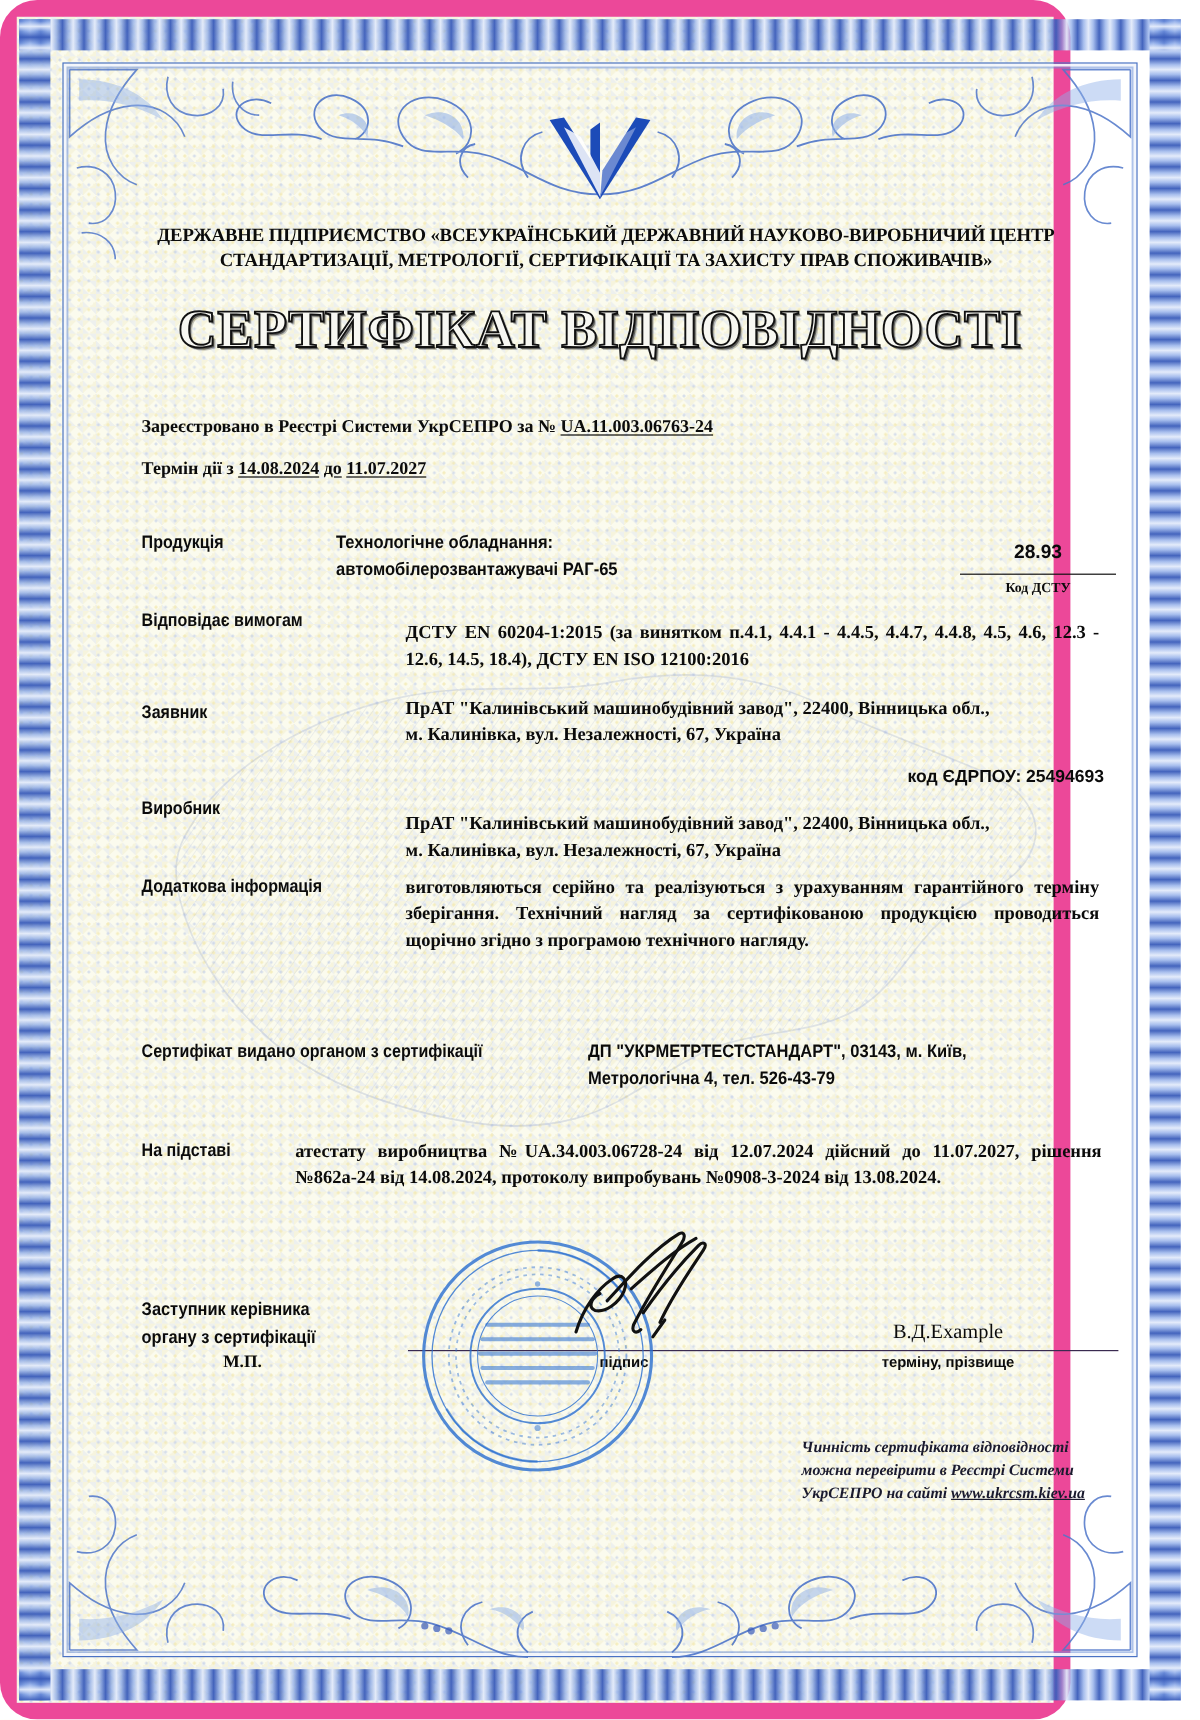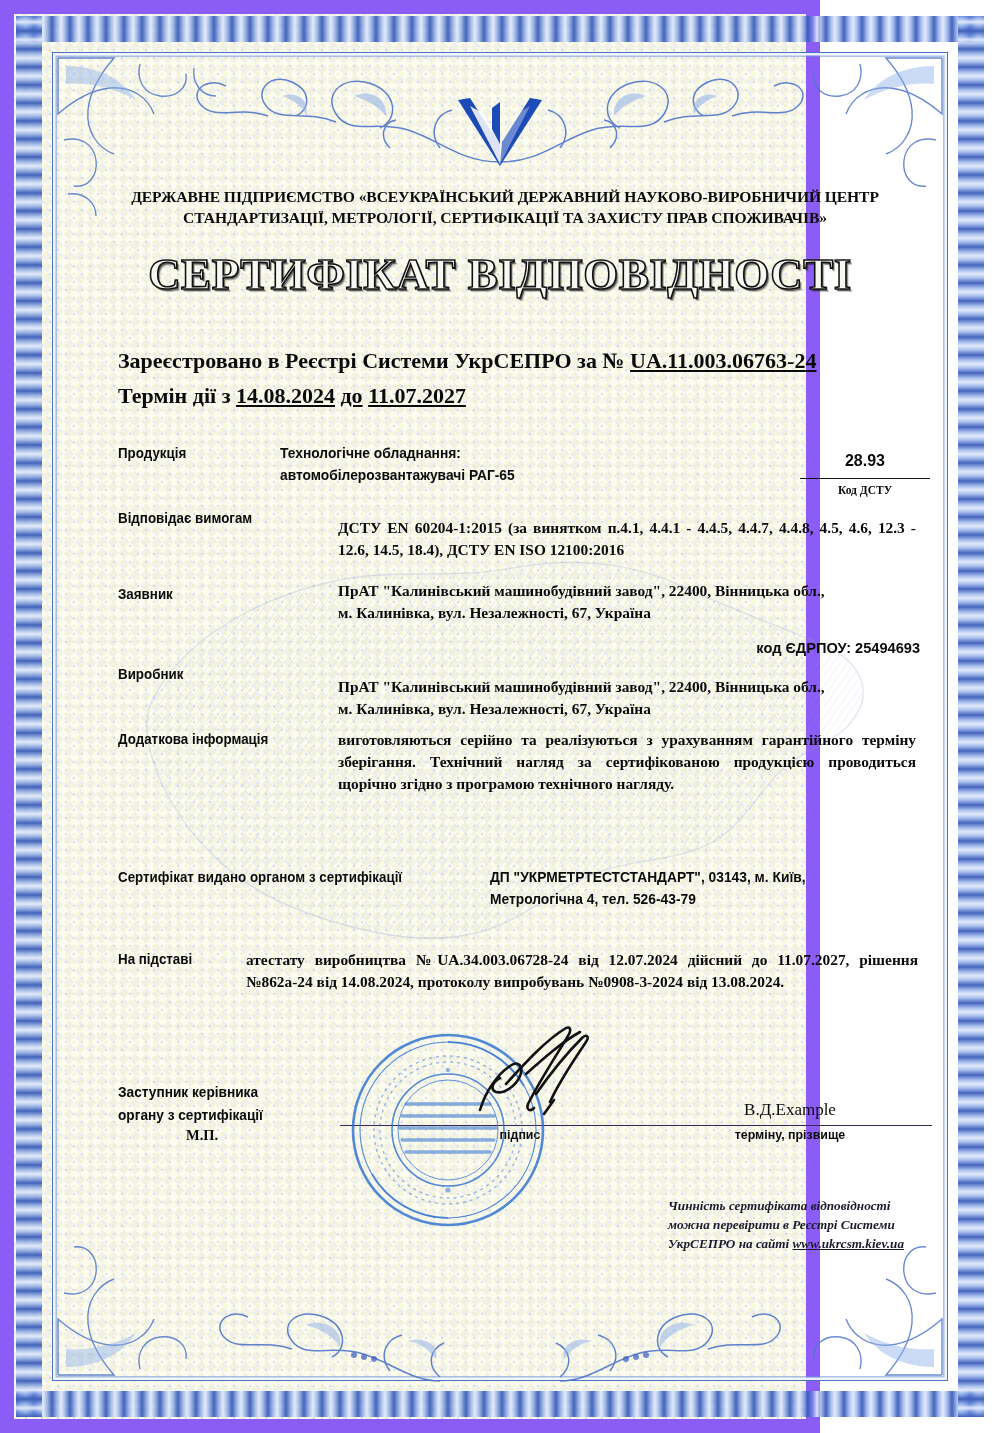--- a/index.html
+++ b/index.html
@@ -12,23 +12,24 @@
     height: 1433px;
     font-family: "Liberation Serif", serif;
     position: relative;
     overflow: hidden;
   }
 
   
   #certificate {
     position: absolute;
     left: 0; top: 0;
-    width: 820px;
+    width: 892px;
     height: 1433px;
-    background: #8b5cf6;
+    background: #ec4899;
+    border-radius: 31px;
   }
 
   
   .guilloche-field {
     position: absolute;
     left: 14px; top: 14px; right: 14px; bottom: 14px;
     background-color: #fbfbee;
     background-image:
       radial-gradient(circle at 4px 4px, rgba(186,200,232,0.55) 1.1px, transparent 1.4px),
       radial-gradient(circle at 12px 12px, rgba(186,200,232,0.55) 1.1px, transparent 1.4px),
@@ -123,21 +124,21 @@
       1.5px 1.5px 0 rgba(20,20,20,0.55),
       2.5px 2.5px 0 rgba(60,60,60,0.30);
     white-space: nowrap;
   }
 
   .reg-line {
     position: absolute;
     left: 118px; top: 348px;
     font-family: "Liberation Serif", serif;
     font-weight: bold;
-    font-size: 22px;
+    font-size: 15px;
     color: #0b0b0b;
   }
   .reg-line2 { top: 383px; }
   .u { text-decoration: underline; text-underline-offset: 2px; }
 
   .row-label {
     position: absolute;
     font-family: "Liberation Sans", sans-serif;
     font-weight: bold;
     font-size: 15.2px;

